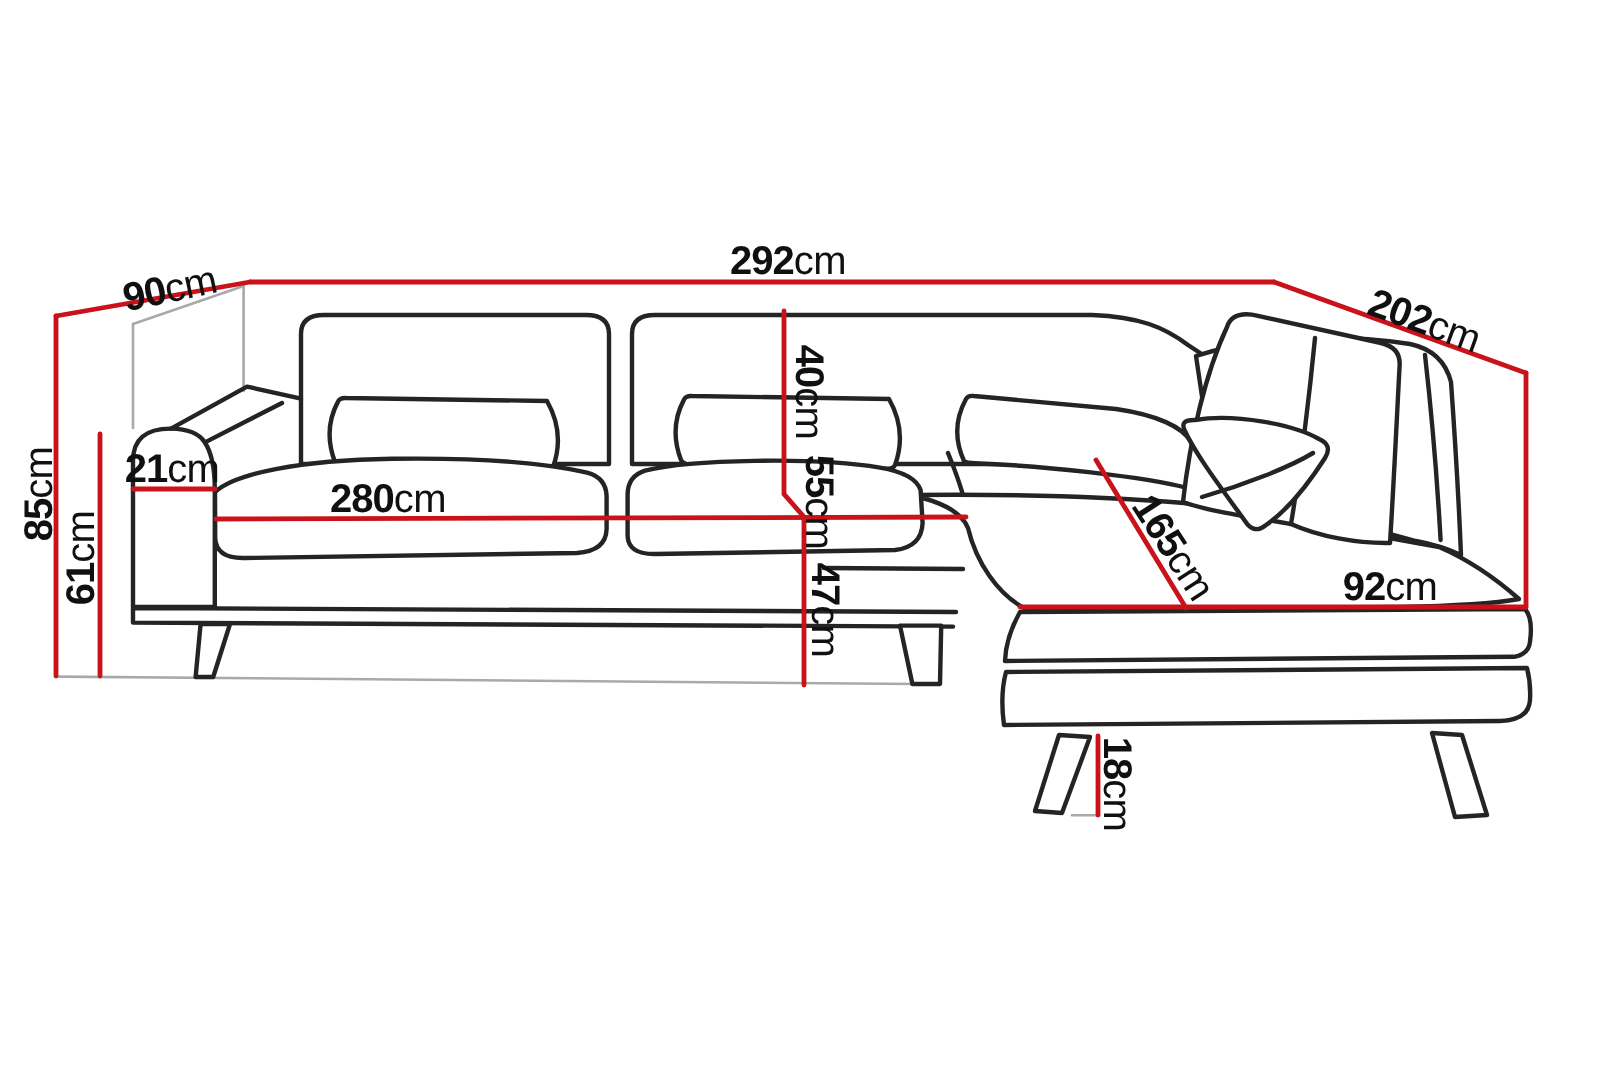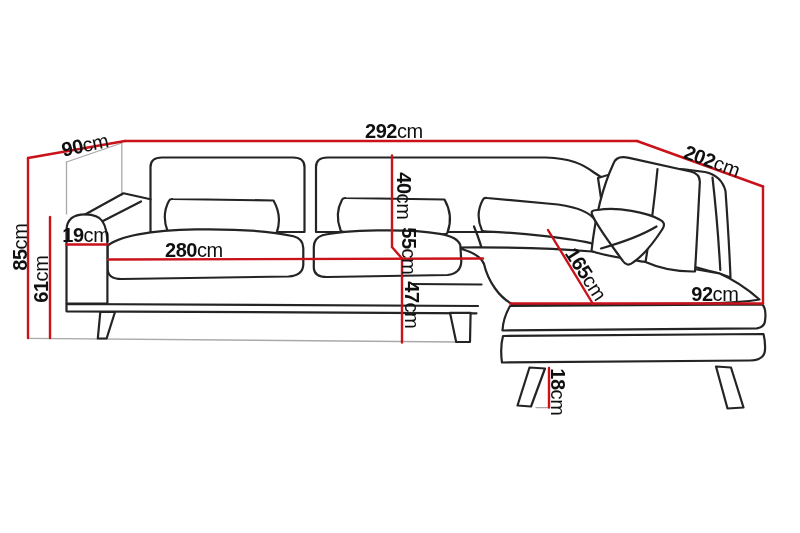--- a/index.html
+++ b/index.html
@@ -85,22 +85,22 @@
       <path d="M392 155.5 L392 247 L402 258.5 L402 342.5"></path>
       <path d="M549 368 L549 407.5"></path>
     </g>
   </svg>
 
   <div class="dim" style="left:394px;top:131px"><b>292</b><span class="u">cm</span></div>
   <div class="dim" style="left:85px;top:145px;--r:-12deg"><b>90</b><span class="u">cm</span></div>
   <div class="dim" style="left:712px;top:161px;--r:20deg"><b>202</b><span class="u">cm</span></div>
   <div class="dim" style="left:20px;top:247px;--r:-90deg"><b>85</b><span class="u">cm</span></div>
   <div class="dim" style="left:41px;top:279px;--r:-90deg"><b>61</b><span class="u">cm</span></div>
-  <div class="dim" style="left:86px;top:235px"><b>19</b><span class="u">cm</span></div>
+  <div class="dim" style="left:86px;top:235px"><b>21</b><span class="u">cm</span></div>
   <div class="dim" style="left:194px;top:250px"><b>280</b><span class="u">cm</span></div>
   <div class="dim" style="left:404px;top:196px;--r:90deg"><b>40</b><span class="u">cm</span></div>
   <div class="dim" style="left:409px;top:251px;--r:90deg"><b>55</b><span class="u">cm</span></div>
   <div class="dim" style="left:412px;top:305px;--r:90deg"><b>47</b><span class="u">cm</span></div>
   <div class="dim" style="left:586px;top:274px;--r:57deg"><b>165</b><span class="u">cm</span></div>
-  <div class="dim" style="left:715px;top:294px"><b>92</b><span class="u">cm</span></div>
+  <div class="dim" style="left:695px;top:294px"><b>92</b><span class="u">cm</span></div>
   <div class="dim" style="left:558px;top:392px;--r:90deg"><b>18</b><span class="u">cm</span></div>
 
 </div>
 
 </body></html>

